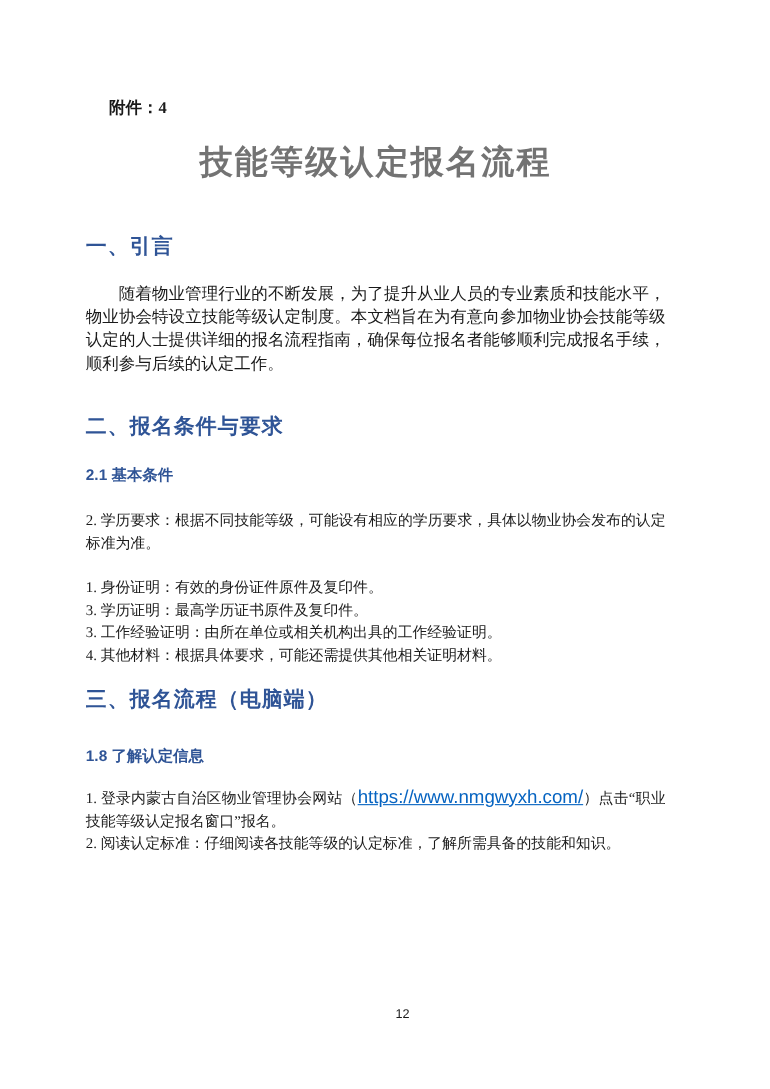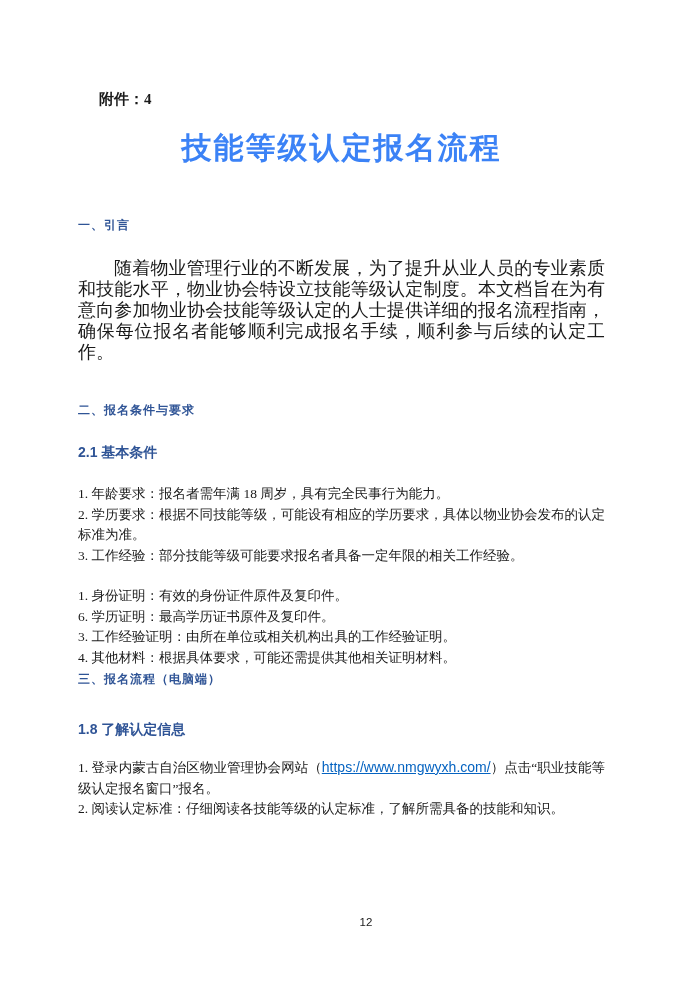--- a/index.html
+++ b/index.html
@@ -24,69 +24,69 @@
     padding-left: 21px;
     line-height: 18px;
   }
   .title {
     margin-top: 22px;
     font-size: 30px;
     line-height: 36px;
     font-weight: bold;
     text-align: center;
     letter-spacing: 2px;
-    color: #3b82f6;
+    color: #737373;
   }
   .h1 {
     font-family: Liberation Sans, sans-serif;
     color: #2F5496;
-    font-size: 12px;
+    font-size: 19px;
     line-height: 22px;
     font-weight: bold;
     margin: 0;
     letter-spacing: 1px;
   }
   .h1-intro      { margin-top: 48px; }
   .h1-conditions { margin-top: 36px; }
-  .h1-process    { }
+  .h1-process    { margin-top: 20px; }
   .h2 {
     font-family: "Liberation Sans", sans-serif;
     color: #2F5496;
     font-size: 14px;
     line-height: 19px;
     font-weight: bold;
     margin: 0;
     margin-top: 22px;
   }
   .h2-info { margin-top: 30px; }
   .para {
     margin: 0;
     margin-top: 22px;
-    font-size: 18px;
+    font-size: 15px;
     line-height: 21px;
     text-indent: 2em;
     text-align: justify;
   }
   .list {
     margin-top: 22px;
   }
   .list-tight { margin-top: 20px; }
   .list-last  { margin-top: 18px; }
   .list p {
     margin: 0;
     font-size: 13.5px;
     line-height: 20.5px;
     text-align: justify;
   }
   .doc-link {
     color: #0563C1;
     text-decoration: underline;
     cursor: pointer;
     font-family: "Liberation Sans", sans-serif;
-    font-size: 14px;
+    font-size: 17px;
   }
   .footer {
     position: absolute;
     top: 916px;
     left: 16px;
     width: 700px;
     text-align: center;
     font-family: "Liberation Sans", sans-serif;
     font-size: 11.5px;
     color: #1a1a1a;
@@ -103,29 +103,27 @@
 
   <h1 class="h1 h1-intro">一、引言</h1>
 
   <p class="para">随着物业管理行业的不断发展，为了提升从业人员的专业素质和技能水平，物业协会特设立技能等级认定制度。本文档旨在为有意向参加物业协会技能等级认定的人士提供详细的报名流程指南，确保每位报名者能够顺利完成报名手续，顺利参与后续的认定工作。</p>
 
   <h1 class="h1 h1-conditions">二、报名条件与要求</h1>
 
   <h2 class="h2">2.1 基本条件</h2>
 
   <div class="list">
-    <p>1. 年龄要求：报名者需年满 18 周岁，具有完全民事行为能力。</p>
     <p>2. 学历要求：根据不同技能等级，可能设有相应的学历要求，具体以物业协会发布的认定标准为准。</p>
-    <p>3. 工作经验：部分技能等级可能要求报名者具备一定年限的相关工作经验。</p>
   </div>
 
 
   <div class="list list-tight">
     <p>1. 身份证明：有效的身份证件原件及复印件。</p>
-    <p>6. 学历证明：最高学历证书原件及复印件。</p>
+    <p>3. 学历证明：最高学历证书原件及复印件。</p>
     <p>3. 工作经验证明：由所在单位或相关机构出具的工作经验证明。</p>
     <p>4. 其他材料：根据具体要求，可能还需提供其他相关证明材料。</p>
   </div>
 
   <h1 class="h1 h1-process">三、报名流程（电脑端）</h1>
 
   <h2 class="h2 h2-info">1.8 了解认定信息</h2>
 
   <div class="list list-last">
     <p><span>1. 登录内蒙古自治区物业管理协会网站（</span><a class="doc-link">https://www.nmgwyxh.com/</a><span>）点击“职业技能等级认定报名窗口”报名。</span></p>

